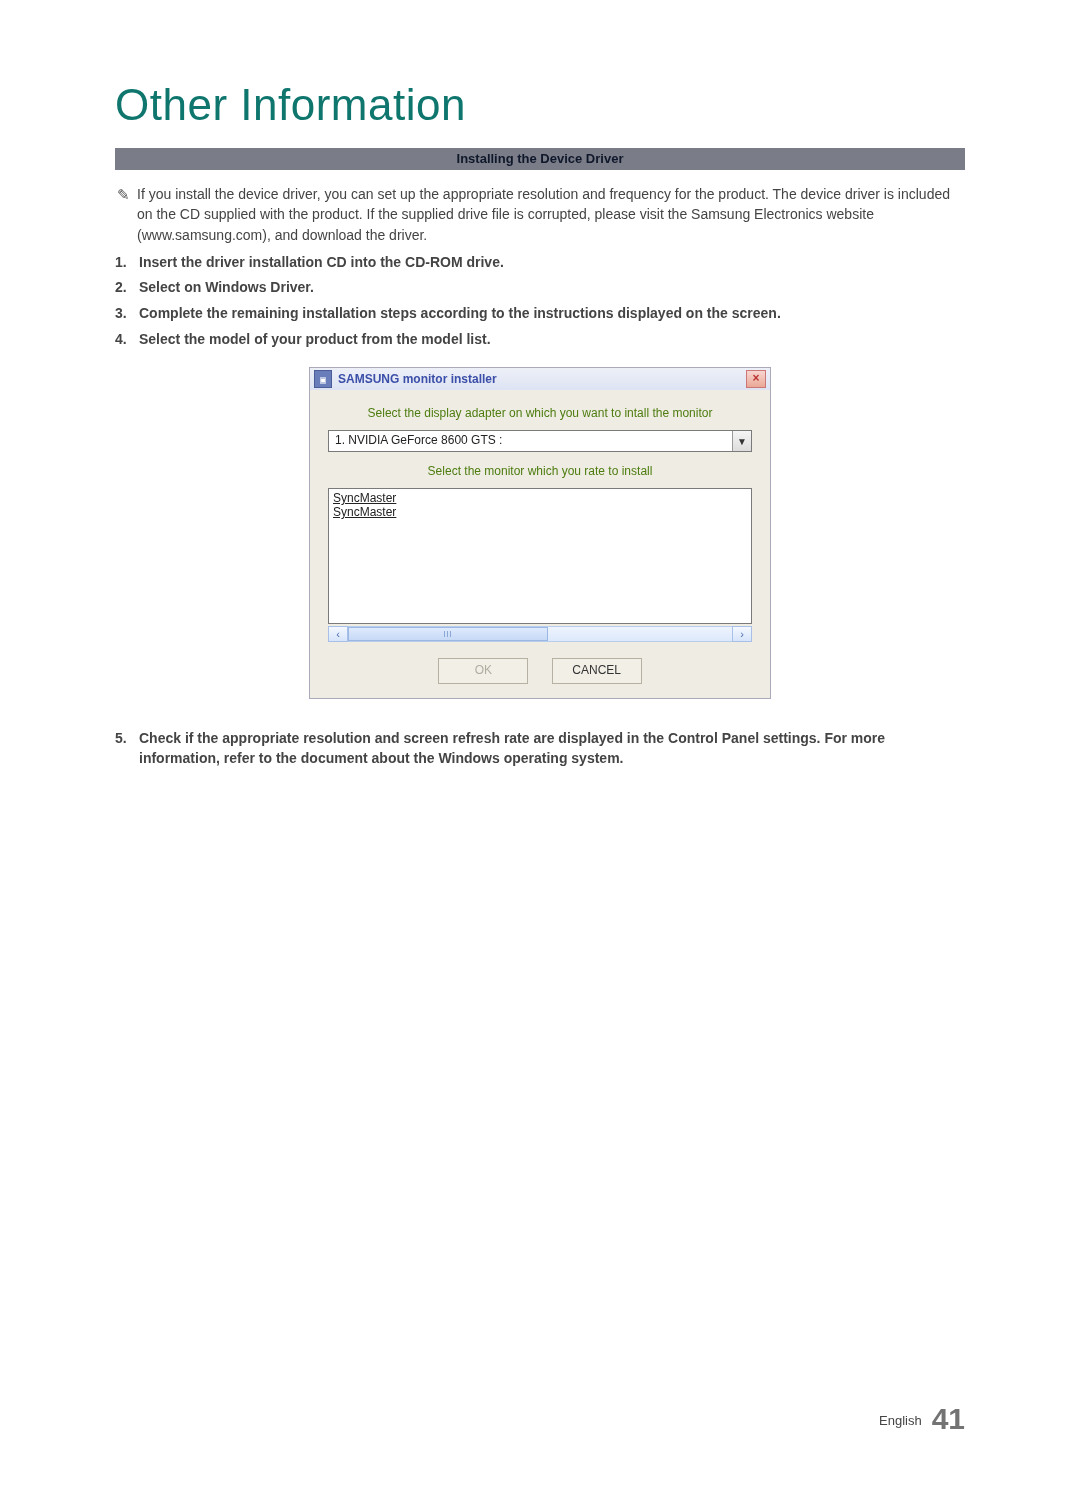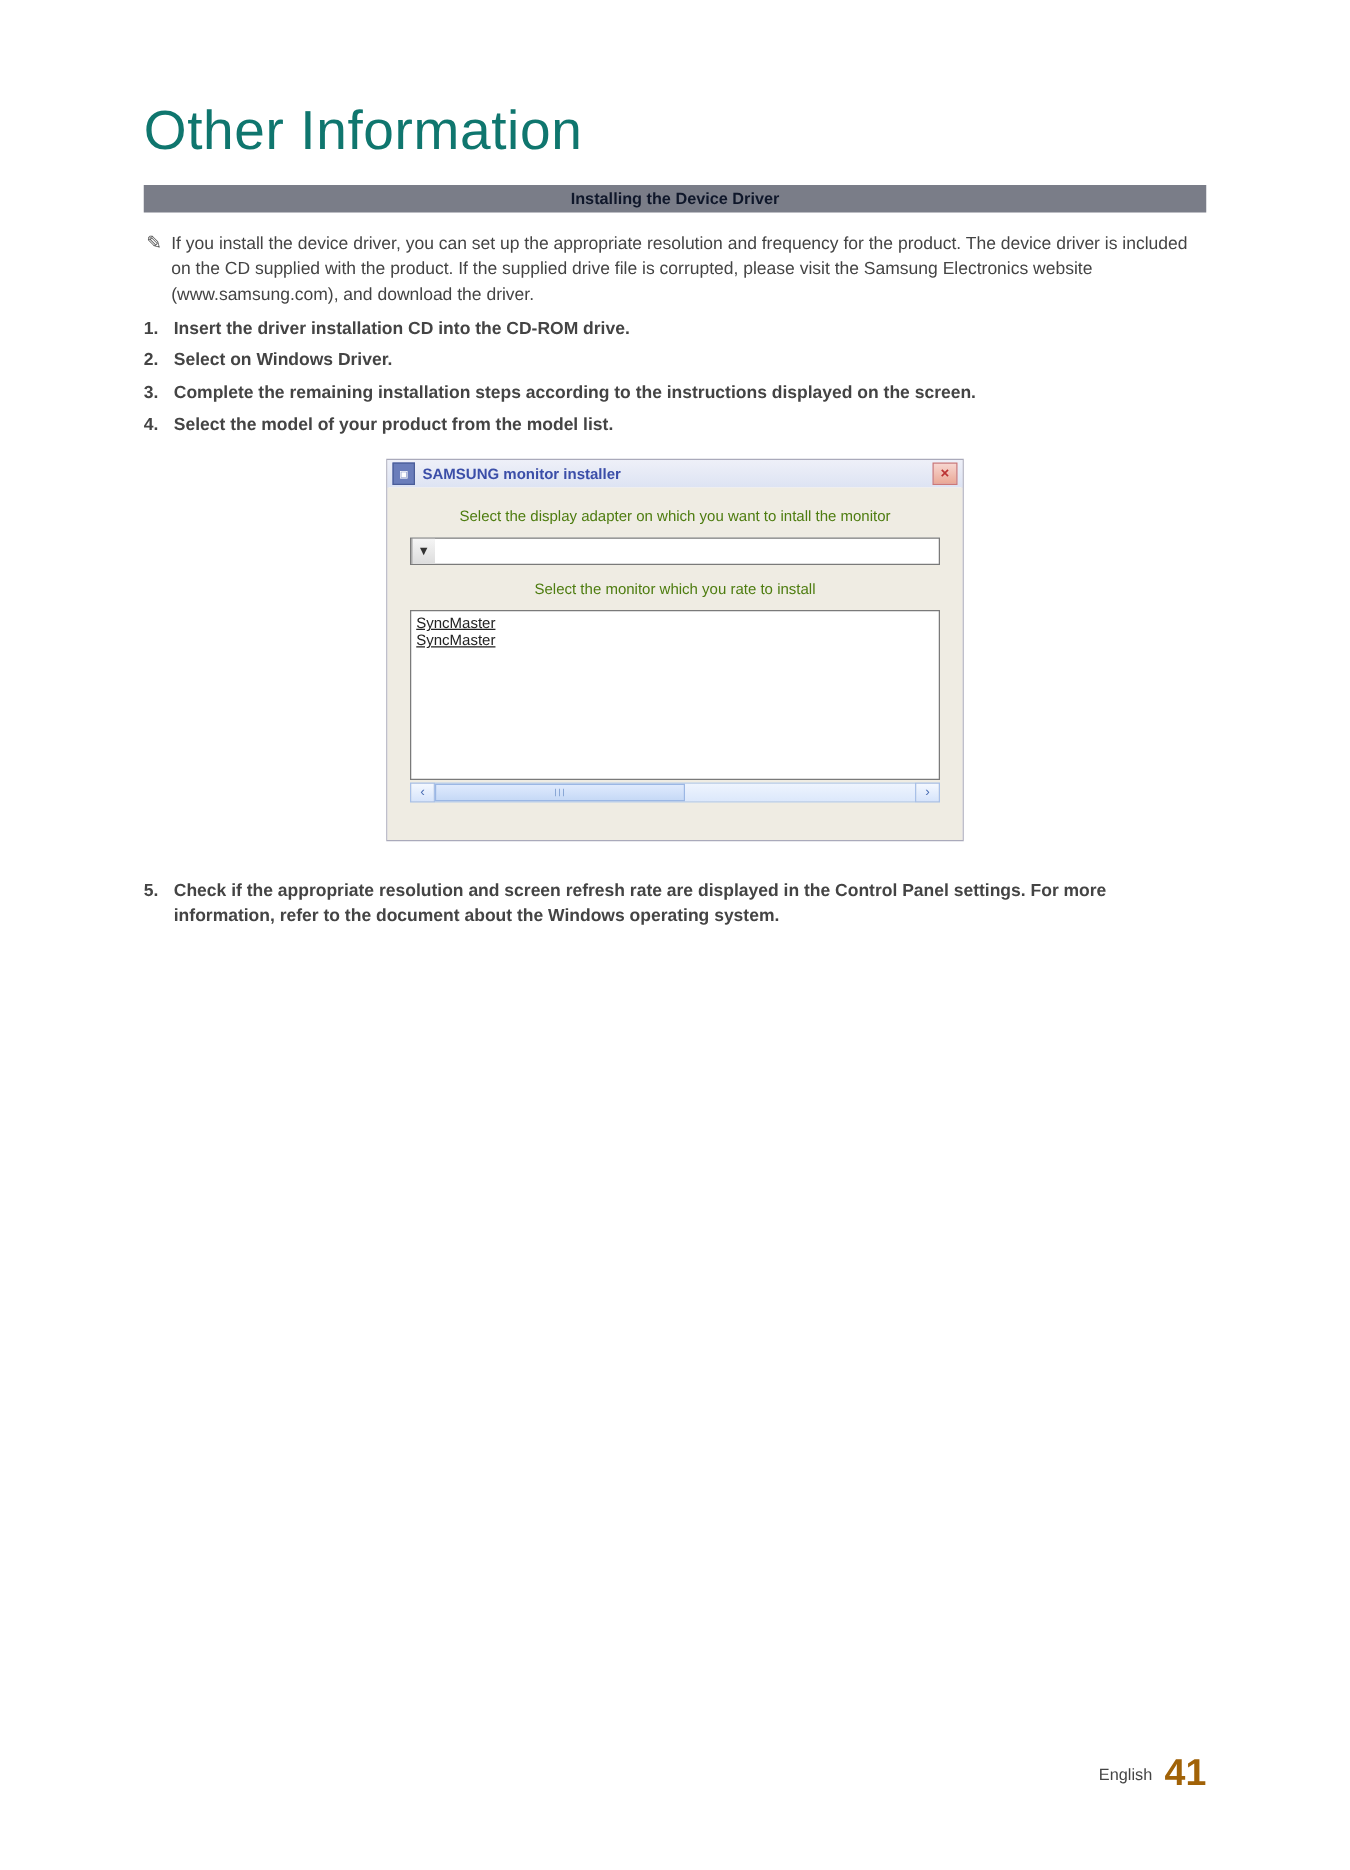--- a/index.html
+++ b/index.html
@@ -157,21 +157,21 @@
     background:#f2efe7; border:1px solid #b6b1a2; font-size:12px;
     margin: 0 10px; text-align:center;
   }
   .dlg-btn.disabled { color:#b0aca0; }
 
   .footer {
     position:absolute; bottom:60px; right:115px;
     font-size:14px; color:#444;
   }
   .footer .lang { font-size:13px; margin-right:6px; }
-  .footer .pg { font-size:30px; font-weight:bold; color:#a16207; vertical-align:-4px; }
+  .footer .pg { font-size:30px; font-weight:bold; color:#737373; vertical-align:-4px; }
 </style>
 </head>
 <body>
 
 <div class="page">
 
   <div class="page-title">Other Information</div>
 
   <div class="section-bar">Installing the Device Driver</div>
 
@@ -202,34 +202,39 @@
   <div class="dialog-wrap">
     <div class="dialog">
       <div class="dlg-title">
         <span class="dlg-title-icon">▣</span>
         <span class="dlg-title-text">SAMSUNG monitor installer</span>
         <span class="dlg-close">×</span>
       </div>
       <div class="dlg-body">
         <div class="dlg-label">Select the display adapter on which you want to intall the monitor</div>
         <div class="dlg-combo">
+          <span class="dlg-combo-text">1. NVIDIA GeForce 8600 GTS :</span>
           <span class="dlg-combo-btn">▼</span>
         </div>
         <div class="dlg-label">Select the monitor which you rate to install</div>
         <div class="dlg-listbox">
           <div>SyncMaster</div>
           <div>SyncMaster</div>
         </div>
         <div class="dlg-hscroll">
           <span class="hs-btn">‹</span>
           <span class="hs-track">
             <span class="hs-thumb"></span>
           </span>
           <span class="hs-btn">›</span>
         </div>
+        <div class="dlg-btnrow">
+          <span class="dlg-btn disabled">OK</span>
+          <span class="dlg-btn">CANCEL</span>
+        </div>
       </div>
     </div>
   </div>
 
   <ol class="steps">
     <li>
       <span class="step-num">5.</span>
       <span class="step-text">Check if the appropriate resolution and screen refresh rate are displayed in the Control Panel settings. For more information, refer to the document about the Windows operating system.</span>
     </li>
   </ol>

